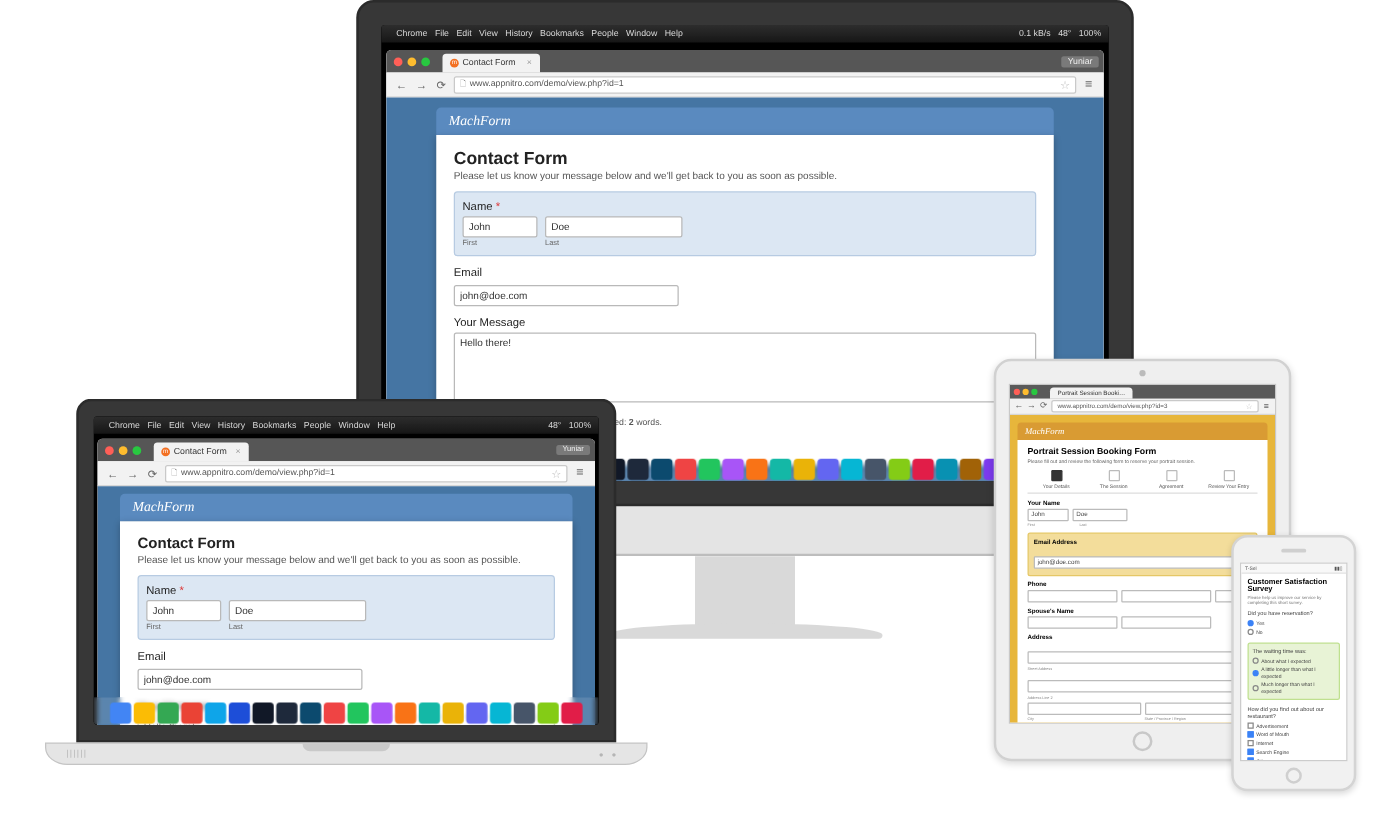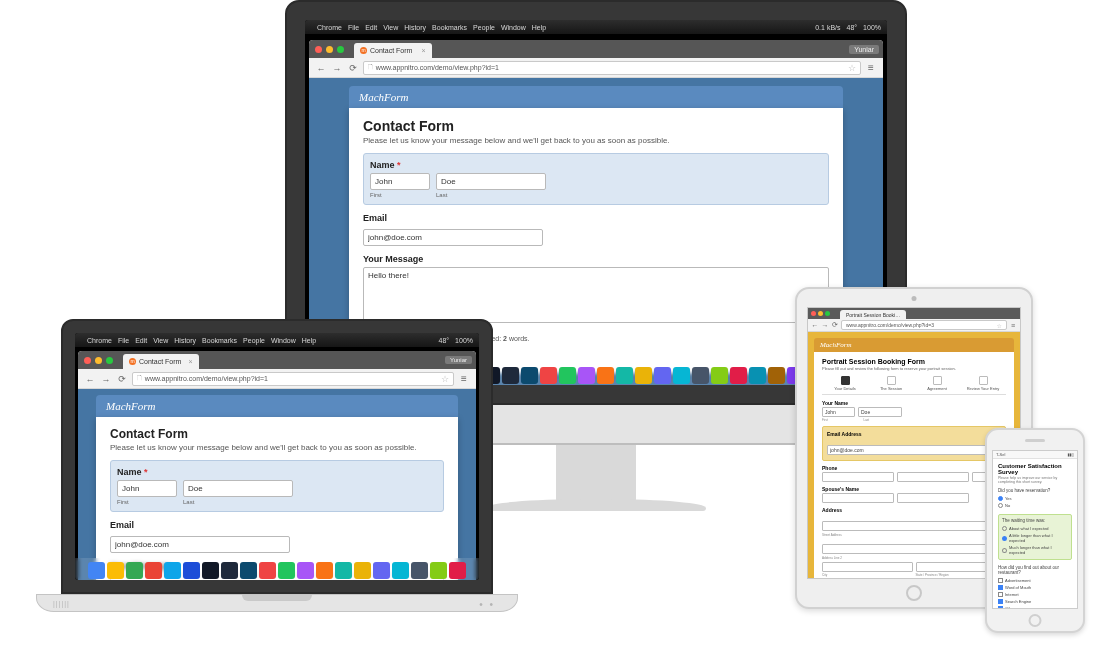--- a/index.html
+++ b/index.html
@@ -32,21 +32,21 @@
 .omni .lock{font-size:6px;color:#888}
 .star{color:#bbb;font-size:9px}
 .ham{width:12px;font-size:10px;color:#666;text-align:center}
 
 .page{background:#4575a3;padding:8px 40px 12px;min-height:310px;position:relative}
 .mf-header{background:#5a8abf;color:#fff;font-size:11px;padding:5px 10px;border-radius:4px 4px 0 0;font-style:italic;font-family:Georgia,serif}
 .form-card{background:#fff;border-radius:0 0 4px 4px;padding:10px 14px 10px;box-shadow:0 2px 6px rgba(0,0,0,.25)}
 .form-card h2{font-size:14px;color:#222;margin-bottom:2px}
 .form-card p.sub{font-size:8px;color:#555;margin-bottom:8px}
 .field{margin-bottom:8px}
-.field .lab{font-weight:bold;font-size:9px;color:#222;margin-bottom:3px}
+.field .lab{font-weight:normal;font-size:9px;color:#222;margin-bottom:3px}
 .req{color:#d33}
 .name-box{background:#dce7f3;border:1px solid #b7cbe2;border-radius:3px;padding:6px}
 .name-inputs{display:flex;gap:6px}
 .txt{border:1px solid #b9b9b9;border-radius:2px;font-size:8px;padding:3px 4px;background:#fff;color:#333}
 .name-inputs .txt:first-child{width:60px}.name-inputs .txt:last-child{width:110px}
 .subl{display:flex;gap:6px;font-size:6px;color:#666;margin-top:2px}
 .subl span:first-child{width:60px}.subl span:last-child{width:110px}
 .txt.wide{width:180px}
 textarea.txt{width:100%;height:56px;resize:none}
 .btn-cont{background:linear-gradient(#6c93bf,#527aa8);color:#fff;border:1px solid #3f6690;border-radius:3px;font-size:9px;padding:4px 16px;cursor:pointer}

